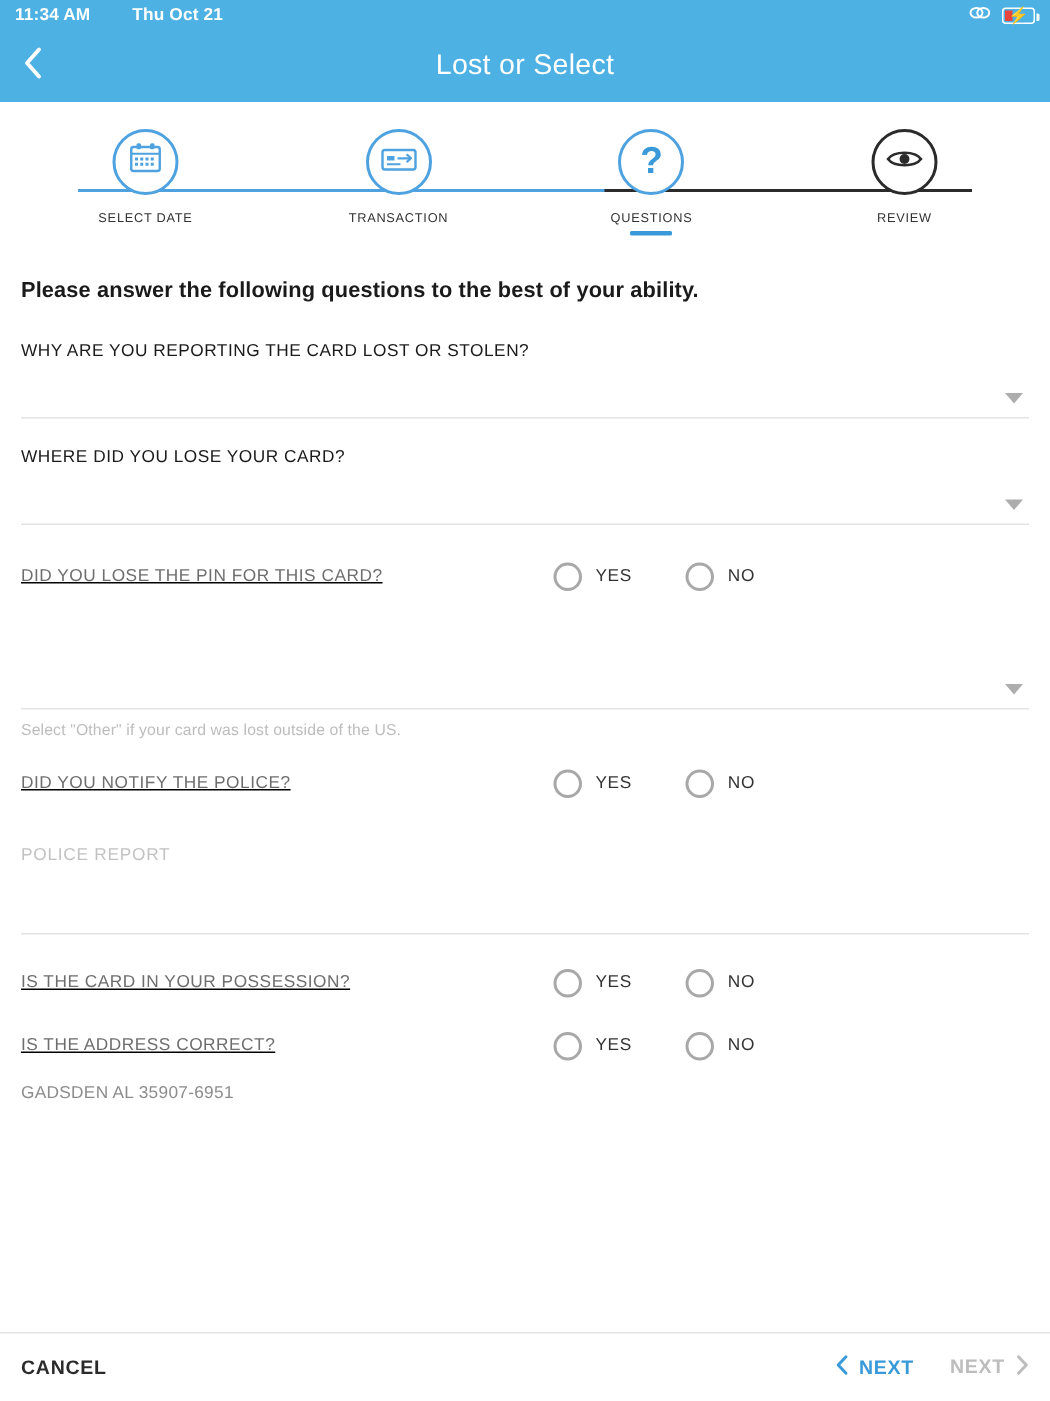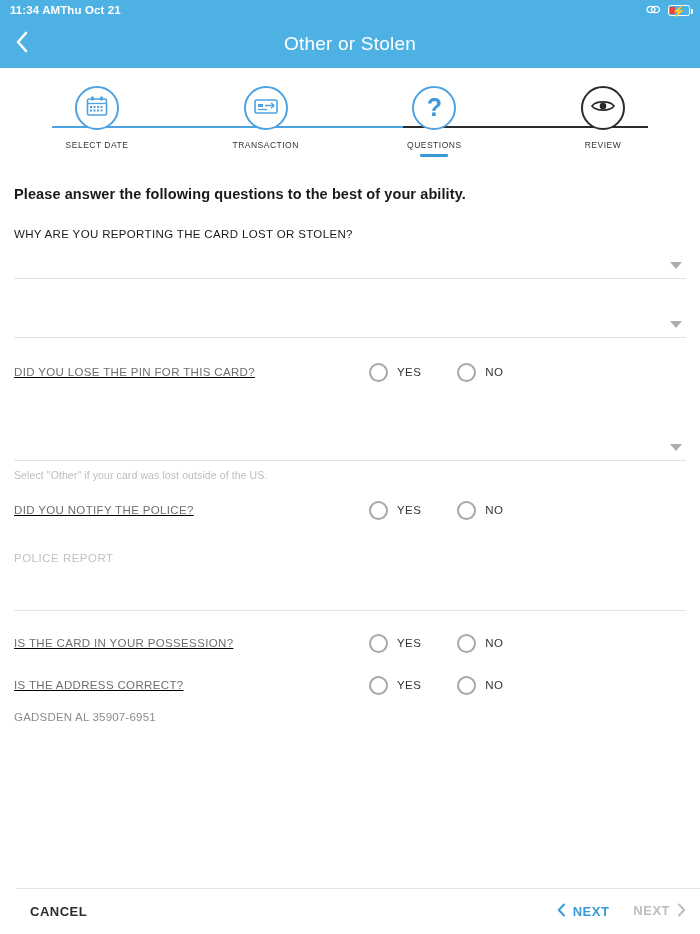--- a/index.html
+++ b/index.html
@@ -10,21 +10,21 @@
     overflow:hidden;
   }
   body { position:relative; }
 
   
   .statusbar {
     height:20px; background:#4EB1E3; color:#ffffff;
     display:flex; align-items:center; padding:0 10px;
     font-size:11.5px; font-weight:bold; letter-spacing:0.1px;
   }
-  .sb-time { margin-right:0; }
+  .sb-time { margin-right:28px; }
   .sb-date { font-weight:bold; }
   .sb-right { margin-left:auto; display:flex; align-items:center; gap:7px; }
   .link-icon { display:block; }
   .battery {
     width:22px; height:11px; border:1.4px solid #ffffff; border-radius:2.5px;
     position:relative; display:flex; align-items:center;
   }
   .battery:after {
     content:""; position:absolute; right:-3.5px; top:3px;
     width:2px; height:5px; background:#ffffff; border-radius:0 1px 1px 0;
@@ -119,21 +119,21 @@
     margin-left:9px; font-size:11.5px; letter-spacing:0.4px; color:#333333; font-weight:normal;
   }
   .address {
     font-size:11.5px; color:#8C8C8C; line-height:1.45; letter-spacing:0.2px;
   }
   .text-field { height:58px; position:relative; }
   .text-field .field-label { position:absolute; top:0; left:0; }
 
   
   .footer {
-    position:absolute; left:16px; right:0; bottom:0; height:46px;
+    position:absolute; left:0; right:0; bottom:0; height:46px;
     background:#ffffff; border-top:1px solid #E3E3E3;
     display:flex; align-items:center; padding:4px 14px;
   }
   .cancel-btn {
     font-size:13px; font-weight:bold; color:#2B2B2B; letter-spacing:0.5px; cursor:pointer;
   }
   .footer-right { margin-left:auto; display:flex; align-items:center; gap:24px; }
   .back-btn {
     font-size:13px; font-weight:bold; color:#3A9AD9; letter-spacing:0.5px;
     display:flex; align-items:center; gap:7px; cursor:pointer;
@@ -164,21 +164,21 @@
 </div>
 
 <div class="navbar">
   <div class="nav-back">
     <span>
       <svg width="14" height="24" viewBox="0 0 14 24">
         <polyline points="11,3 3,12 11,21" fill="none" stroke="#ffffff" stroke-width="2.6" stroke-linecap="round" stroke-linejoin="round"></polyline>
       </svg>
     </span>
   </div>
-  <div class="nav-title">Other or Stolen</div>
+  <div class="nav-title">Lost or Select</div>
 </div>
 
 <div class="stepper">
 
   <div class="step-line" style="left:52px; width:381px; background:#4EA2E0;"></div>
   <div class="step-line" style="left:403px; width:245px; background:#2B2B2B;"></div>
 
   <div class="steps-row">
 
     <div class="step">
@@ -248,20 +248,21 @@
 
   <div class="field">
     <div class="field-label">WHY ARE YOU REPORTING THE CARD LOST OR STOLEN?</div>
     <div class="select-row">
       <span class="caret"></span>
     </div>
     <div class="divider"></div>
   </div>
 
   <div class="field" style="margin-top:20px;">
+    <div class="field-label">WHERE DID YOU LOSE YOUR CARD?</div>
     <div class="select-row">
       <span class="caret"></span>
     </div>
     <div class="divider"></div>
   </div>
 
   <div class="yesno-row" style="margin-top:14px;">
     <div class="yesno-label">DID YOU LOSE THE PIN FOR THIS CARD?</div>
     <div class="radios">
       <div class="radio-opt">

